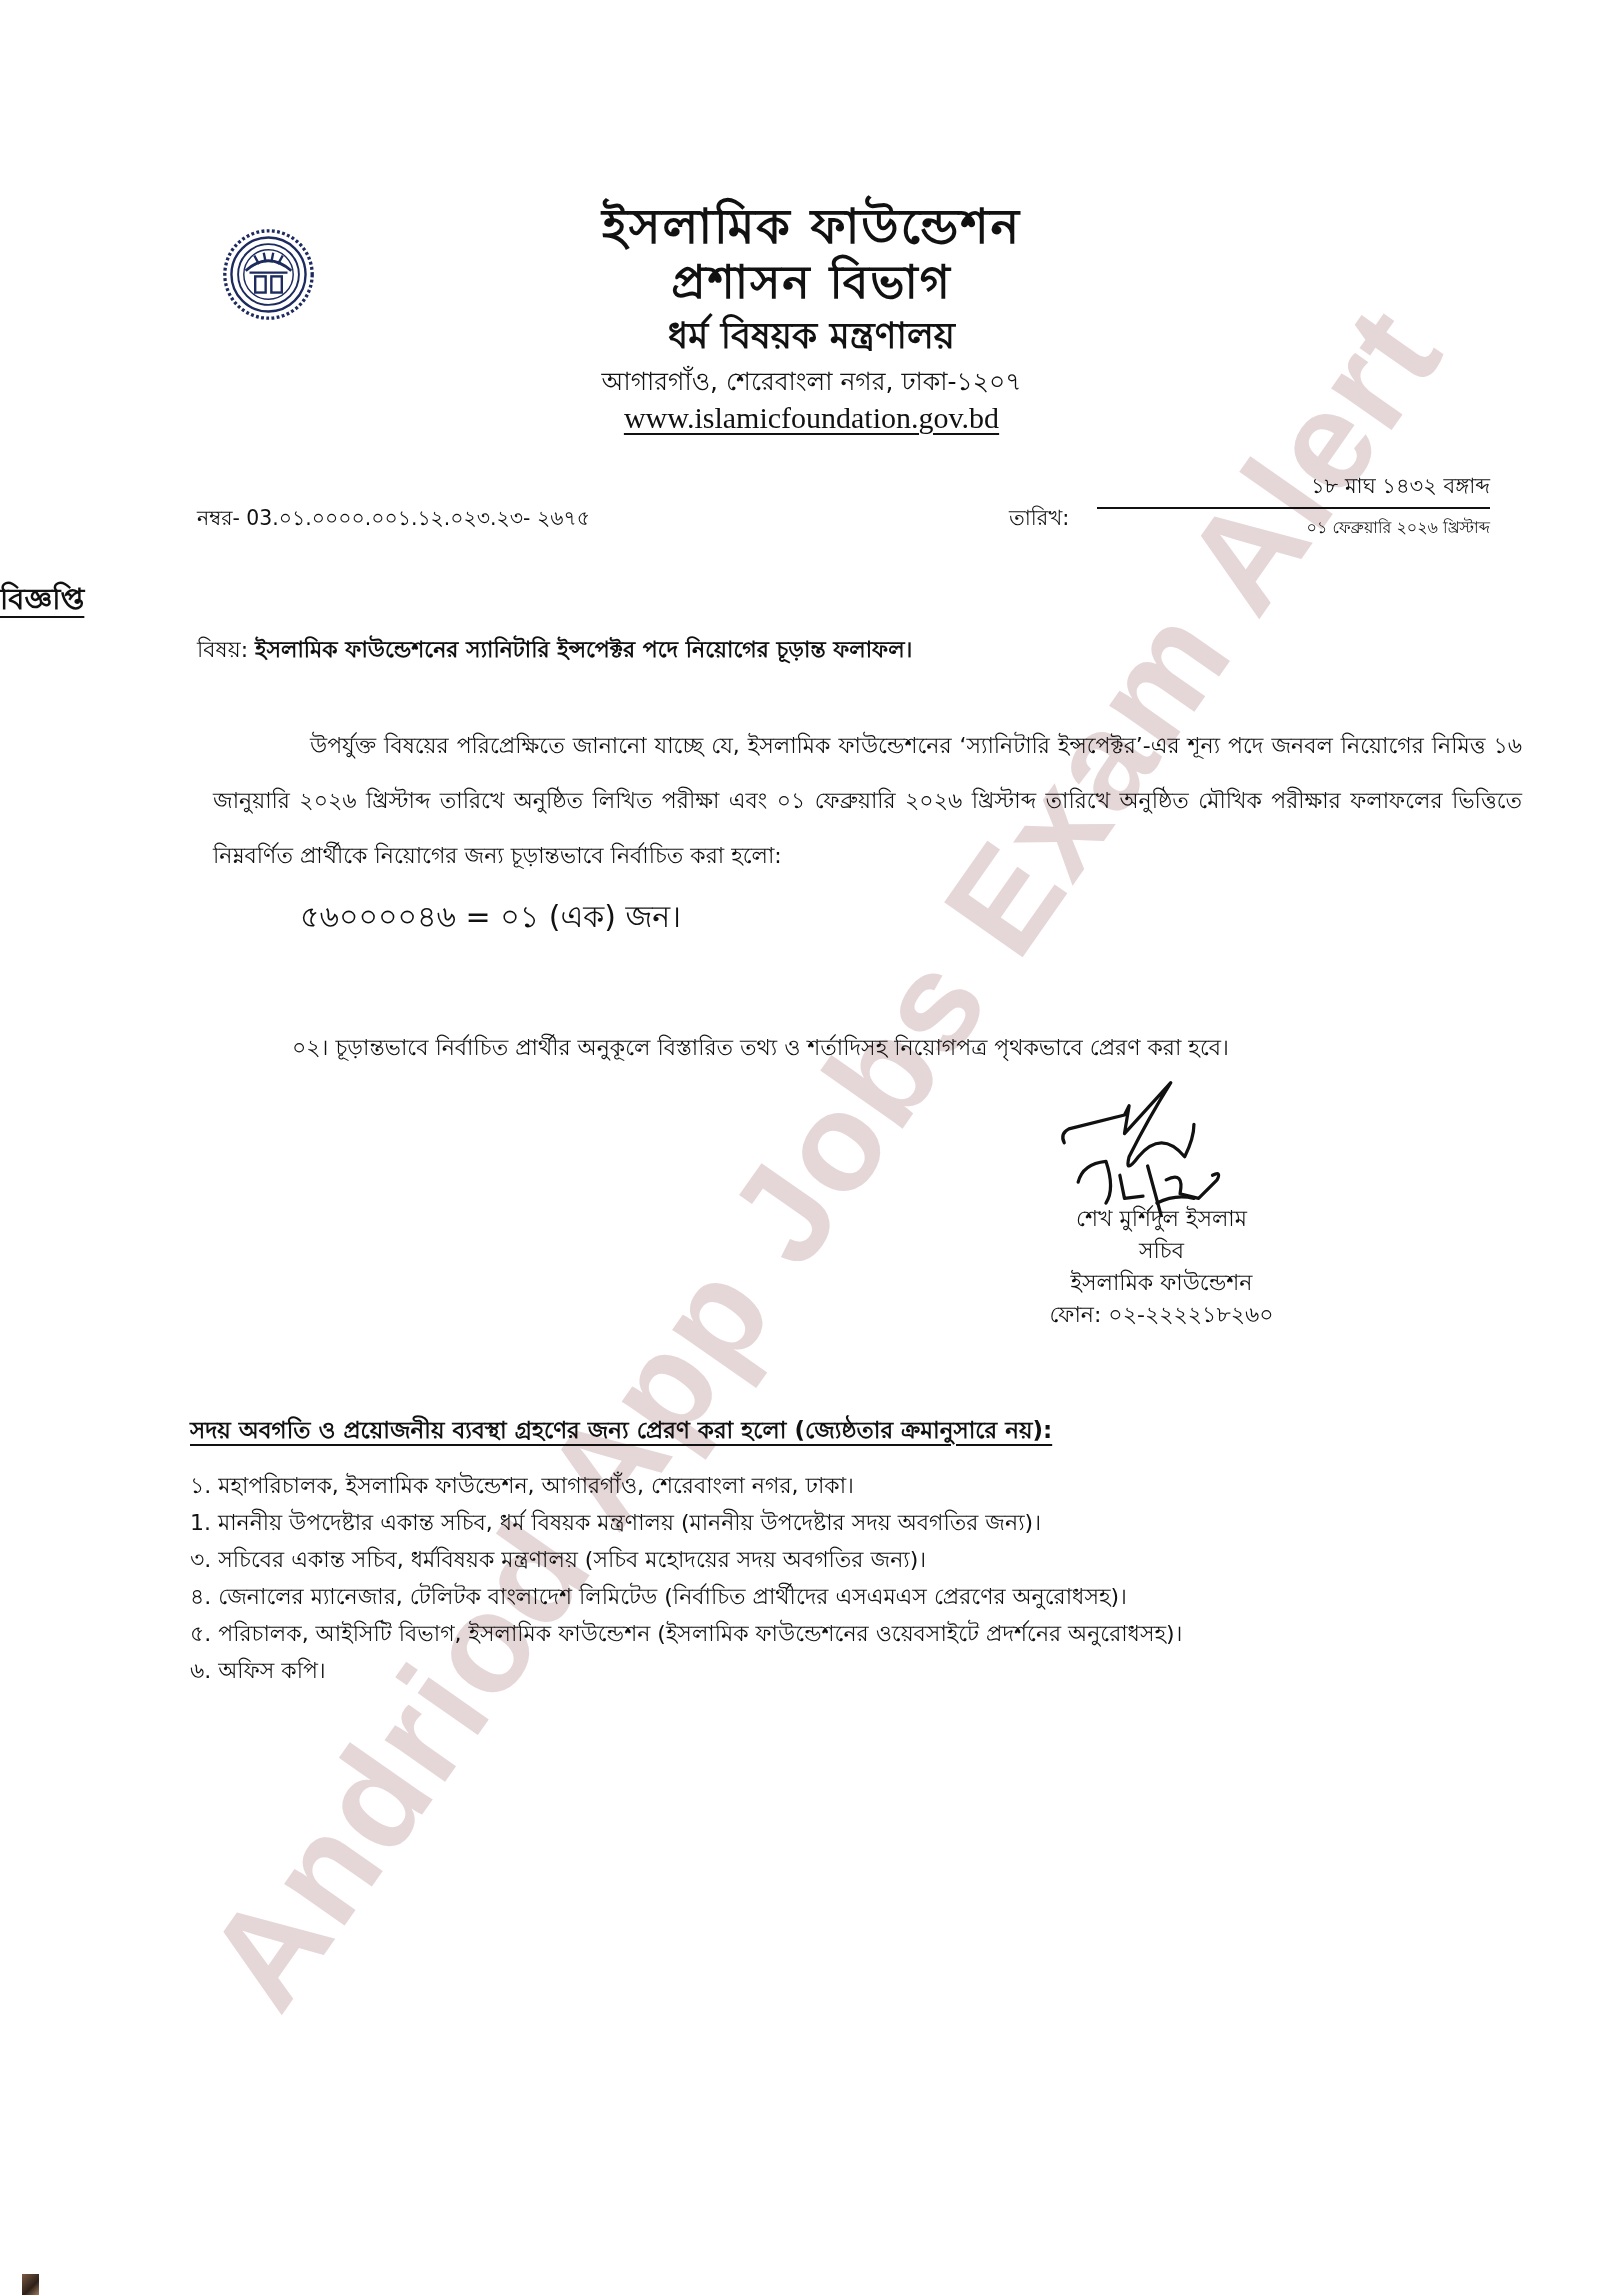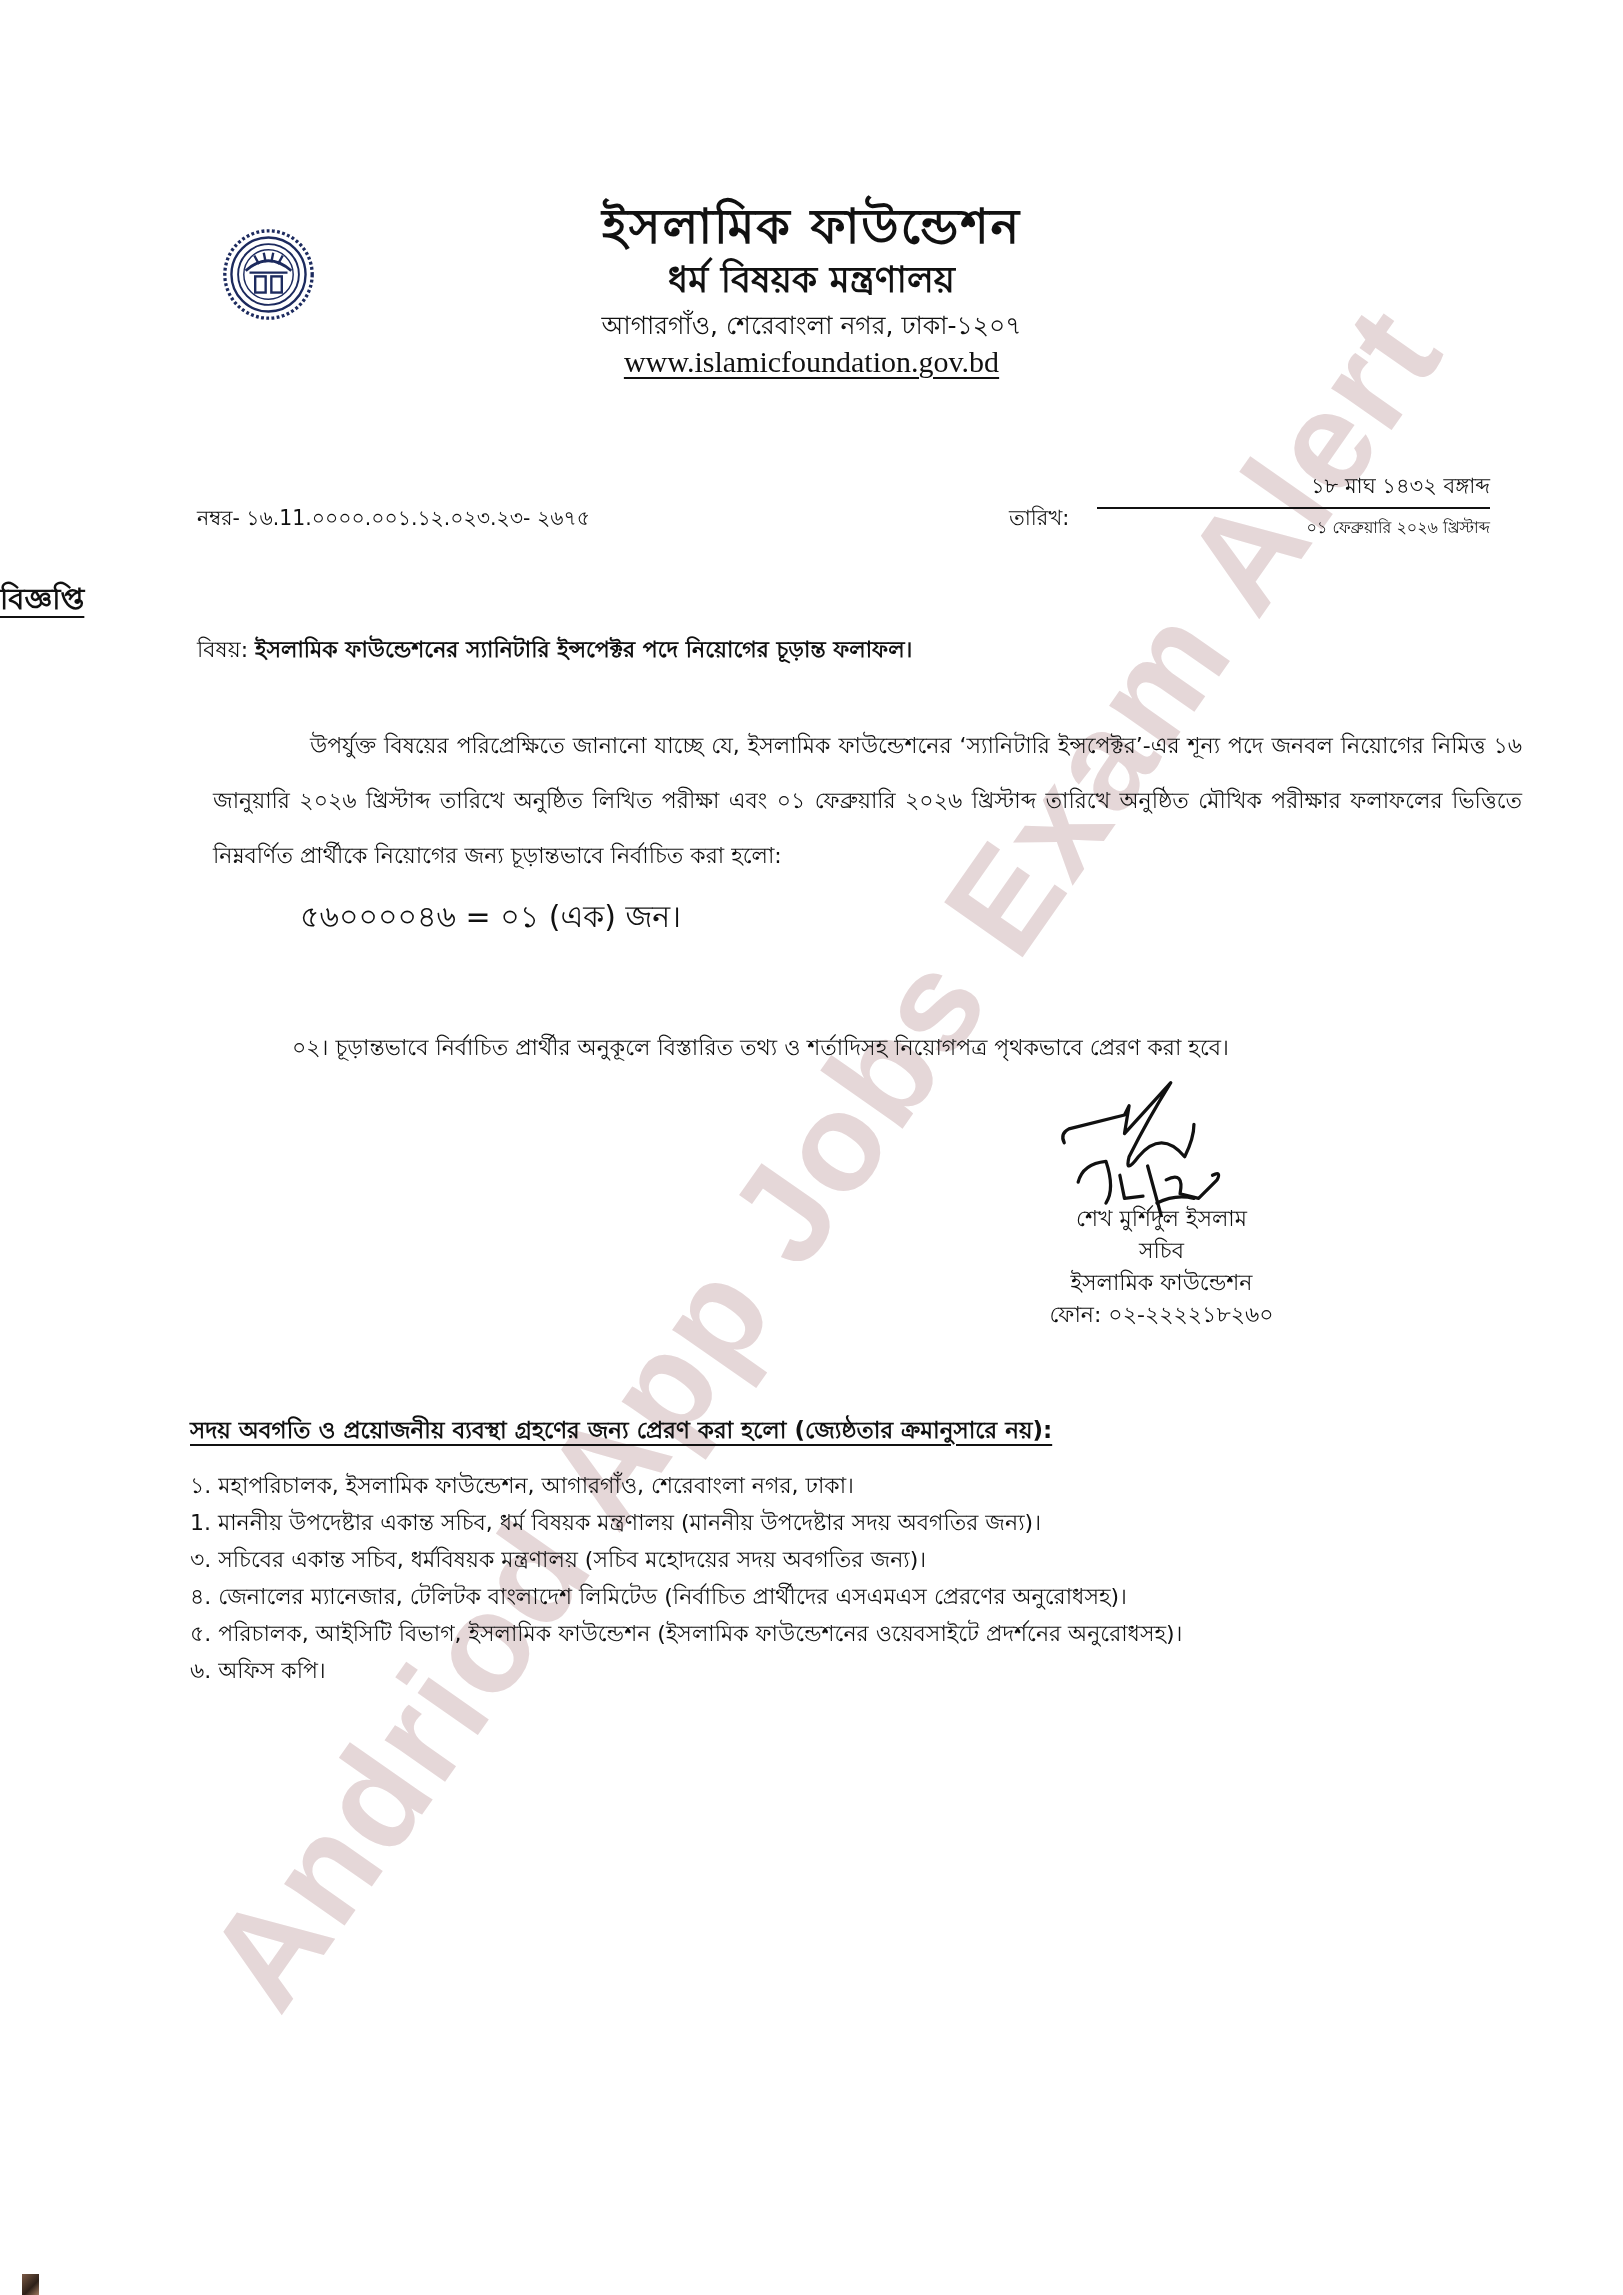--- a/index.html
+++ b/index.html
@@ -257,26 +257,27 @@
           <path d="M60 96 L140 96" stroke-width="5"></path>
           <rect x="72" y="104" width="22" height="34" stroke-width="5"></rect>
           <rect x="106" y="104" width="22" height="34" stroke-width="5"></rect>
           <path d="M70 60 L80 78 M90 54 L94 74 M110 54 L106 74 M130 60 L120 78" stroke-width="5"></path>
         </g>
       </svg>
     </div>
 
     <div class="header">
       <p class="org-name">ইসলামিক ফাউন্ডেশন</p>
+      <p class="dept-name">প্রশাসন বিভাগ</p>
       <p class="ministry">ধর্ম বিষয়ক মন্ত্রণালয়</p>
       <p class="address">আগারগাঁও, শেরেবাংলা নগর, ঢাকা-১২০৭</p>
       <p class="website">www.islamicfoundation.gov.bd</p>
     </div>
 
-    <div class="ref-number">নম্বর- ১৬.11.০০০০.০০১.১২.০২৩.২৩- ২৬৭৫</div>
+    <div class="ref-number">নম্বর- 03.০১.০০০০.০০১.১২.০২৩.২৩- ২৬৭৫</div>
     <div class="date-label">তারিখ:</div>
     <div class="date-block">
       <div class="date-bangla">১৮ মাঘ ১৪৩২ বঙ্গাব্দ</div>
       <div class="date-divider"></div>
       <div class="date-greg">০১ ফেব্রুয়ারি ২০২৬ খ্রিস্টাব্দ</div>
     </div>
 
     <div class="notice-title">
       <span>বিজ্ঞপ্তি</span>
     </div>

